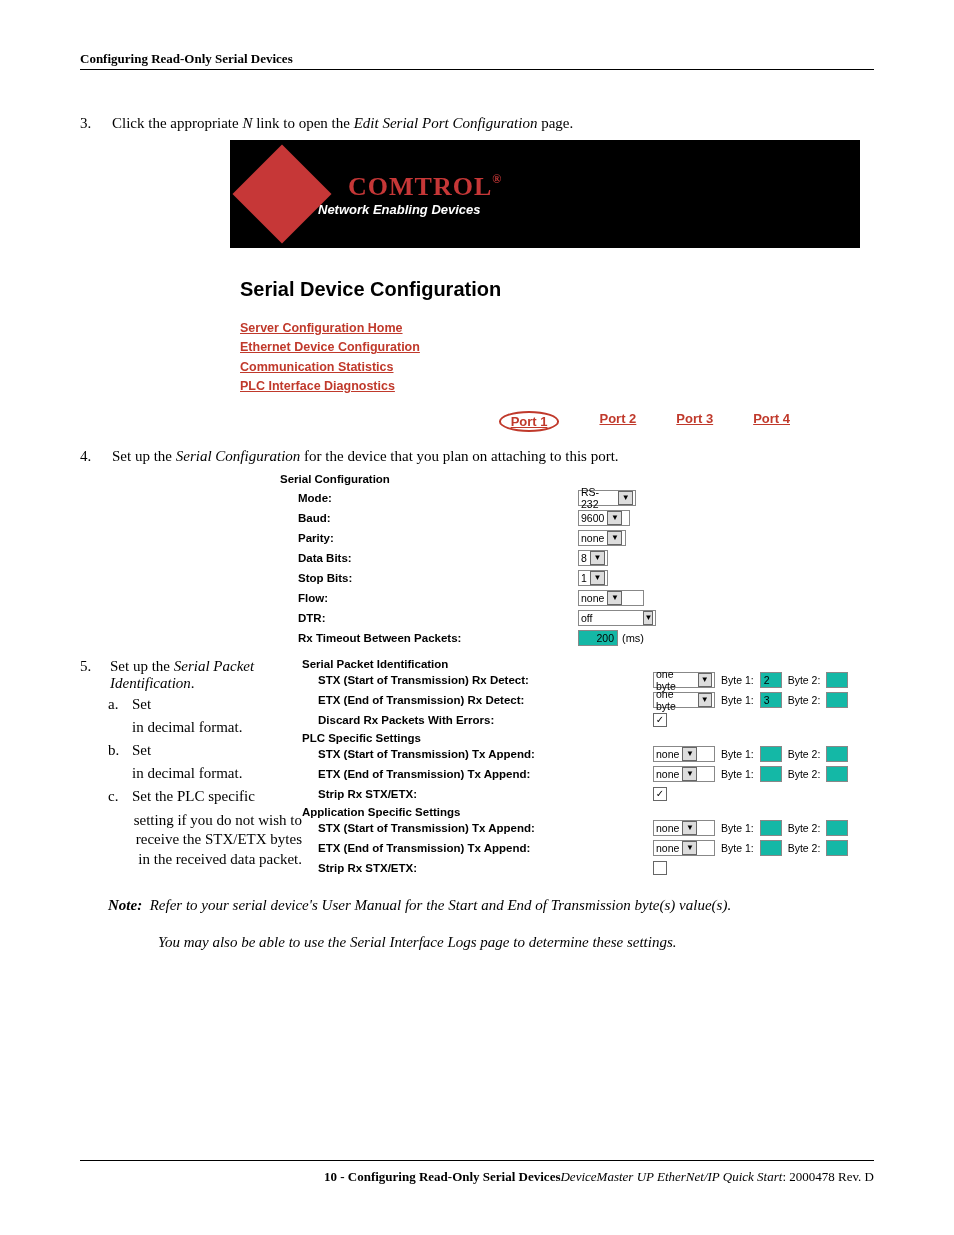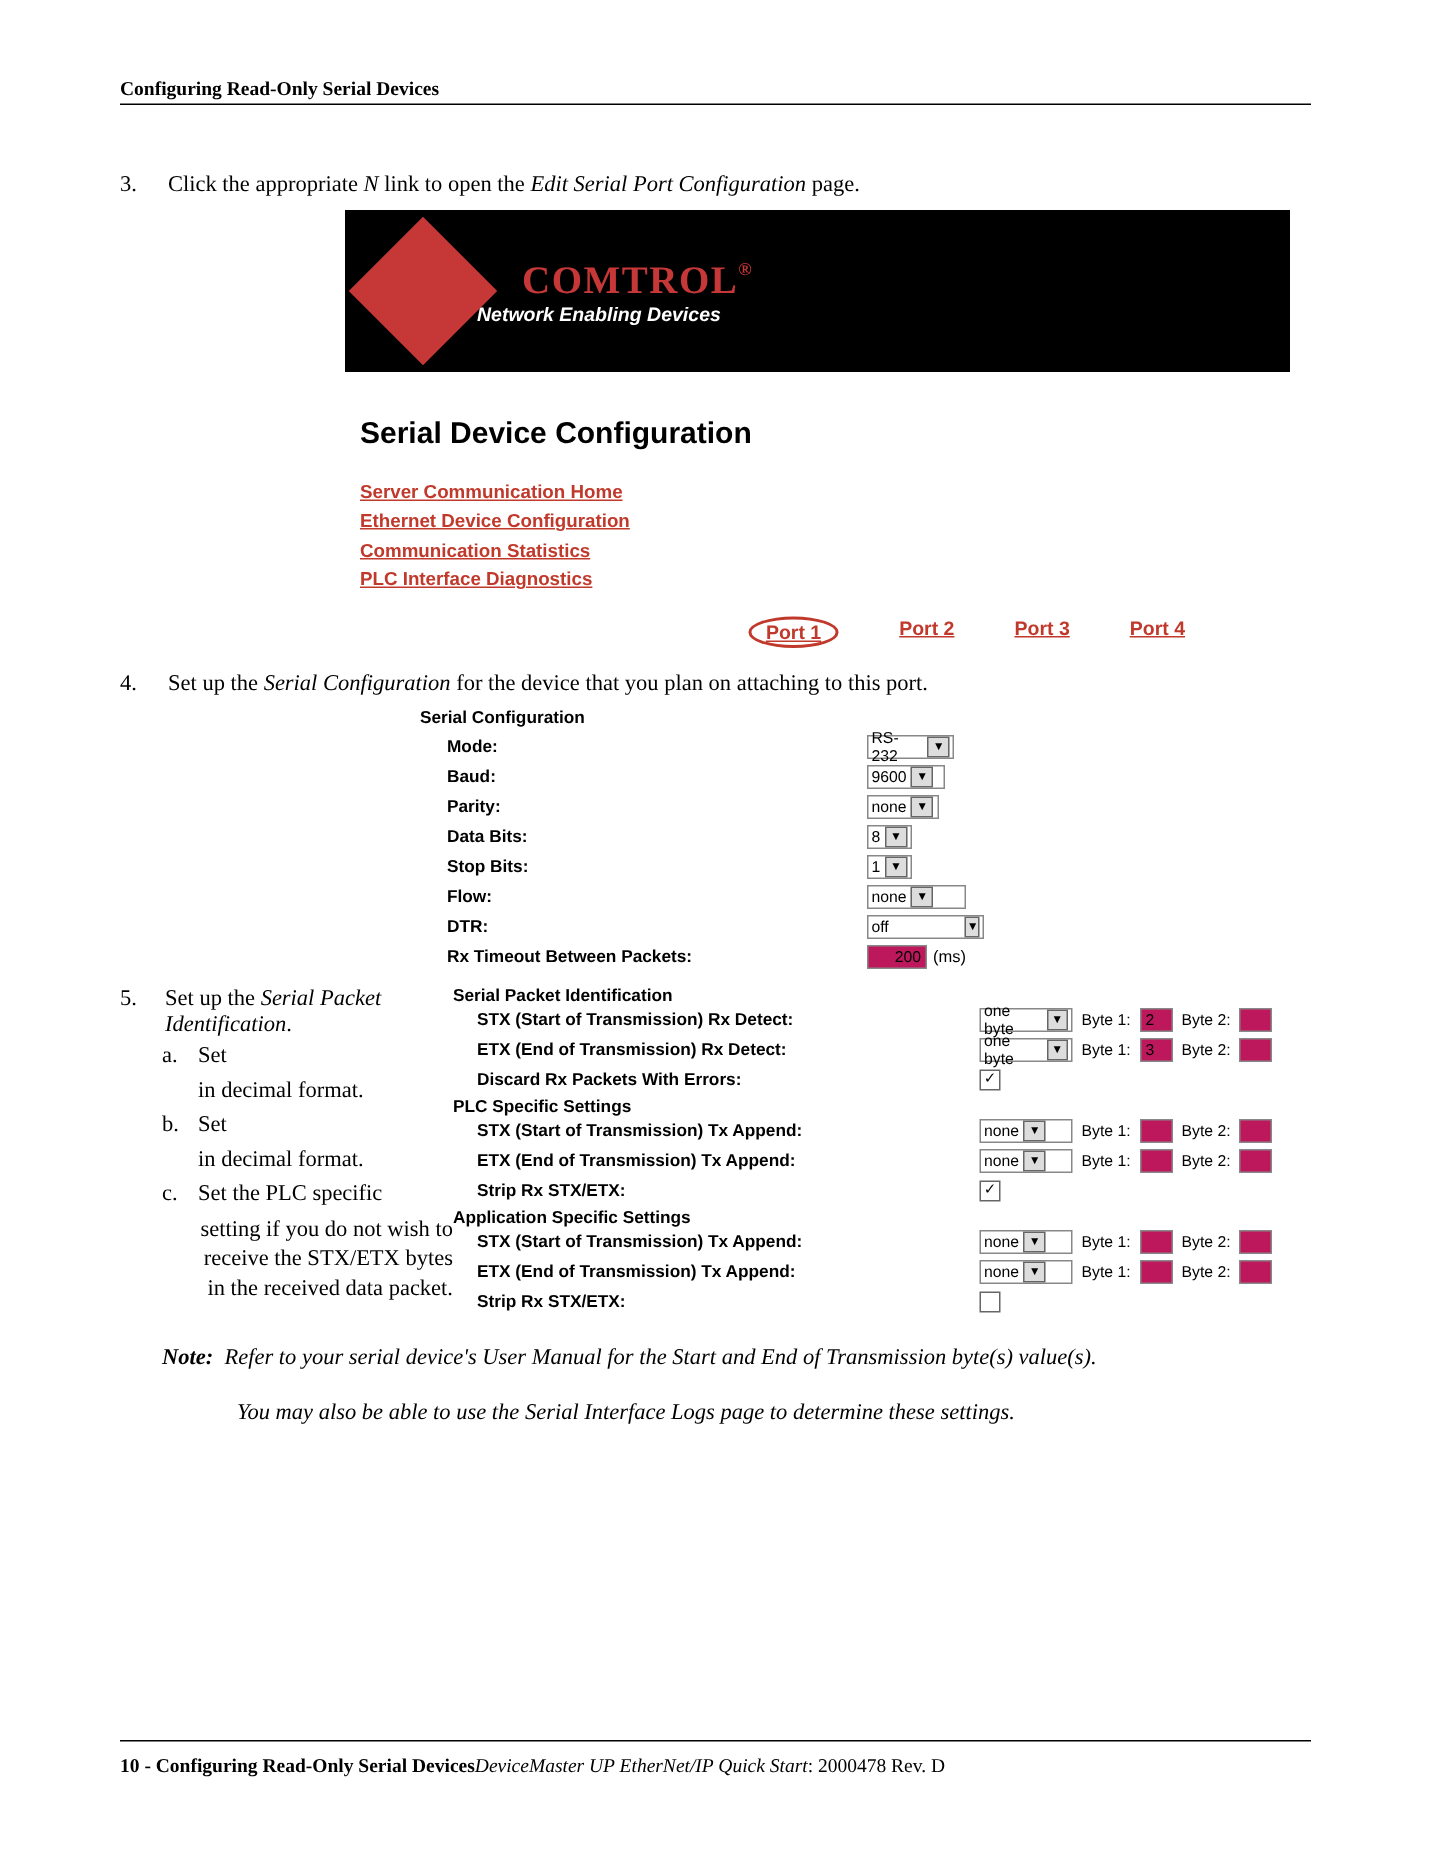--- a/index.html
+++ b/index.html
@@ -160,21 +160,21 @@
     line-height: 1;
   }
   .mini-input {
     border: 1px solid #888;
     height: 16px;
     font-size: 10.5px;
     text-align: right;
     padding: 0 3px;
     box-sizing: border-box;
     font-family: Arial;
-    background: #be185d;
+    background: #14b8a6;
     display: inline-block;
     line-height: 14px;
   }
   .checkbox {
     width: 12px; height: 12px;
     border: 1px solid #666;
     background: #fff;
     display: inline-flex;
     align-items: center;
     justify-content: center;
@@ -220,21 +220,21 @@
   }
   .note-label { font-weight: bold; font-style: italic; }
   .footer {
     position: absolute;
     bottom: 50px;
     left: 80px;
     right: 80px;
     border-top: 1.5px solid #000;
     padding-top: 8px;
     display: flex;
-    justify-content: flex-start;
+    justify-content: flex-end;
     font-family: "Century Schoolbook", Georgia, serif;
     font-size: 13px;
   }
   .footer .fl { font-weight: bold; }
   .footer .fr { font-style: italic; }
 </style>
 </head>
 <body>
 
 <div class="page">
@@ -260,21 +260,21 @@
       </div>
       <div>
         <span class="logo-text">
           <span>COMTROL</span><span style="font-size:12px;vertical-align:top;">®</span>
           <span class="logo-tag">Network Enabling Devices</span>
         </span>
       </div>
     </div>
     <div class="app-body">
       <div class="app-title">Serial Device Configuration</div>
-      <a class="nav-link">Server Communication Home</a>
+      <a class="nav-link">Server Configuration Home</a>
       <a class="nav-link">Ethernet Device Configuration</a>
       <a class="nav-link">Communication Statistics</a>
       <a class="nav-link">PLC Interface Diagnostics</a>
       <div class="port-row">
         <span class="port1-oval">
           <a class="port-link">Port 1</a>
         </span>
         <a class="port-link">Port 2</a>
         <a class="port-link">Port 3</a>
         <a class="port-link">Port 4</a>

